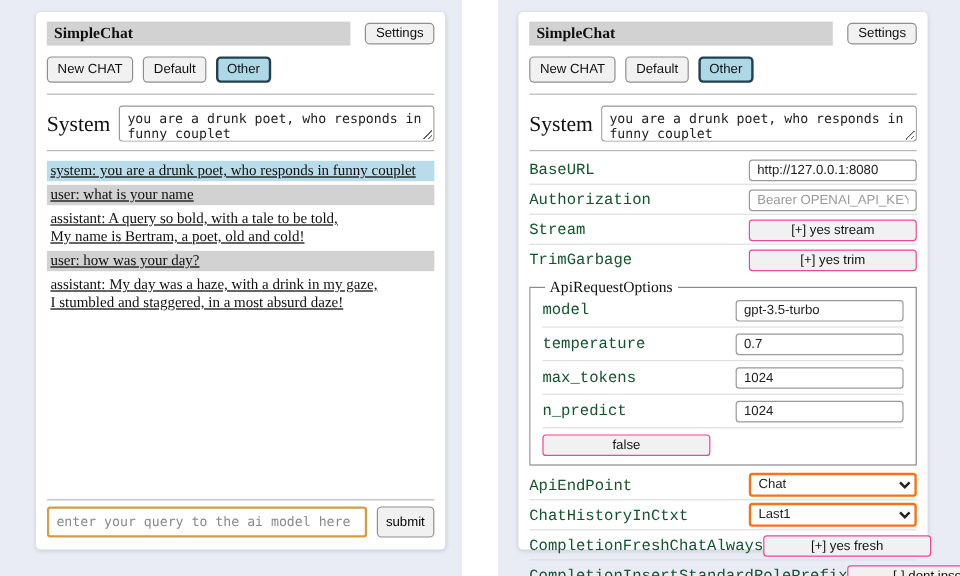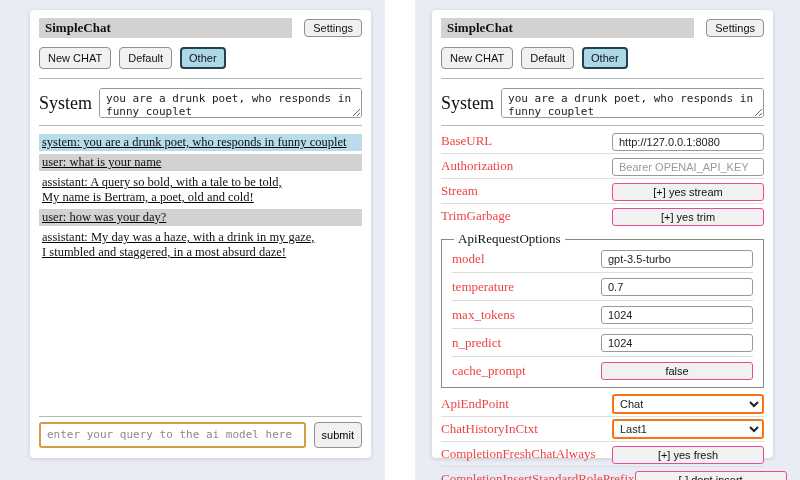--- a/index.html
+++ b/index.html
@@ -60,22 +60,22 @@
     flex:1; height:26px; font:11px "DejaVu Sans Mono", monospace; color:#333;
     border:1px solid #999; border-radius:3px; padding:4px 6px; resize:none;
   }
   textarea.query::placeholder { color:#8a8a8a; }
   .shot-left textarea.query { border:2px solid #cf9f45; }
   .btn-submit { font:11px "Liberation Sans", sans-serif; background:#f1f1f1;
     border:1px solid #8f8f8f; border-radius:4px; padding:2px 7px; cursor:pointer; }
 
   
   .setrow { display:flex; align-items:center; padding:2px 0; min-height:20px; }
-  .setlabel { flex:1; font-size:13px; color:#ef4444; }
-  .ctrl { width:152px; flex:none; }
+  .setlabel { flex:1; font-size:13px; color:#14532d;font-family:Liberation Mono, monospace; }
+  .ctrl { width:140px; flex:none; }
   input.text {
     width:100%; font:11px "Liberation Sans", sans-serif; color:#222;
     border:1px solid #999; border-radius:3px; padding:2px 6px; background:#fff;
   }
   input.text::placeholder { color:#9a9a9a; }
   button.wide {
     width:100%; font:11px "Liberation Sans", sans-serif; color:#111;
     background:#f1f1f1; border:1px solid #ec4899; border-radius:3px;
     padding:2px 0; cursor:pointer;
   }
@@ -201,21 +201,20 @@
       </div>
       <hr class="lite">
 
       <div class="setrow">
         <span class="setlabel">n_predict</span>
         <span class="ctrl"><input class="text" value="1024" style=""></span>
       </div>
       <hr class="lite">
 
       <div class="setrow">
-        <span class="setlabel">cache_prompt</span>
         <span class="ctrl"><button class="wide">false</button></span>
       </div>
     </fieldset>
 
     <div class="setrow">
       <span class="setlabel">ApiEndPoint</span>
       <span class="ctrl">
         <select class="ctrlsel">
           <option>Chat</option>
         </select>

